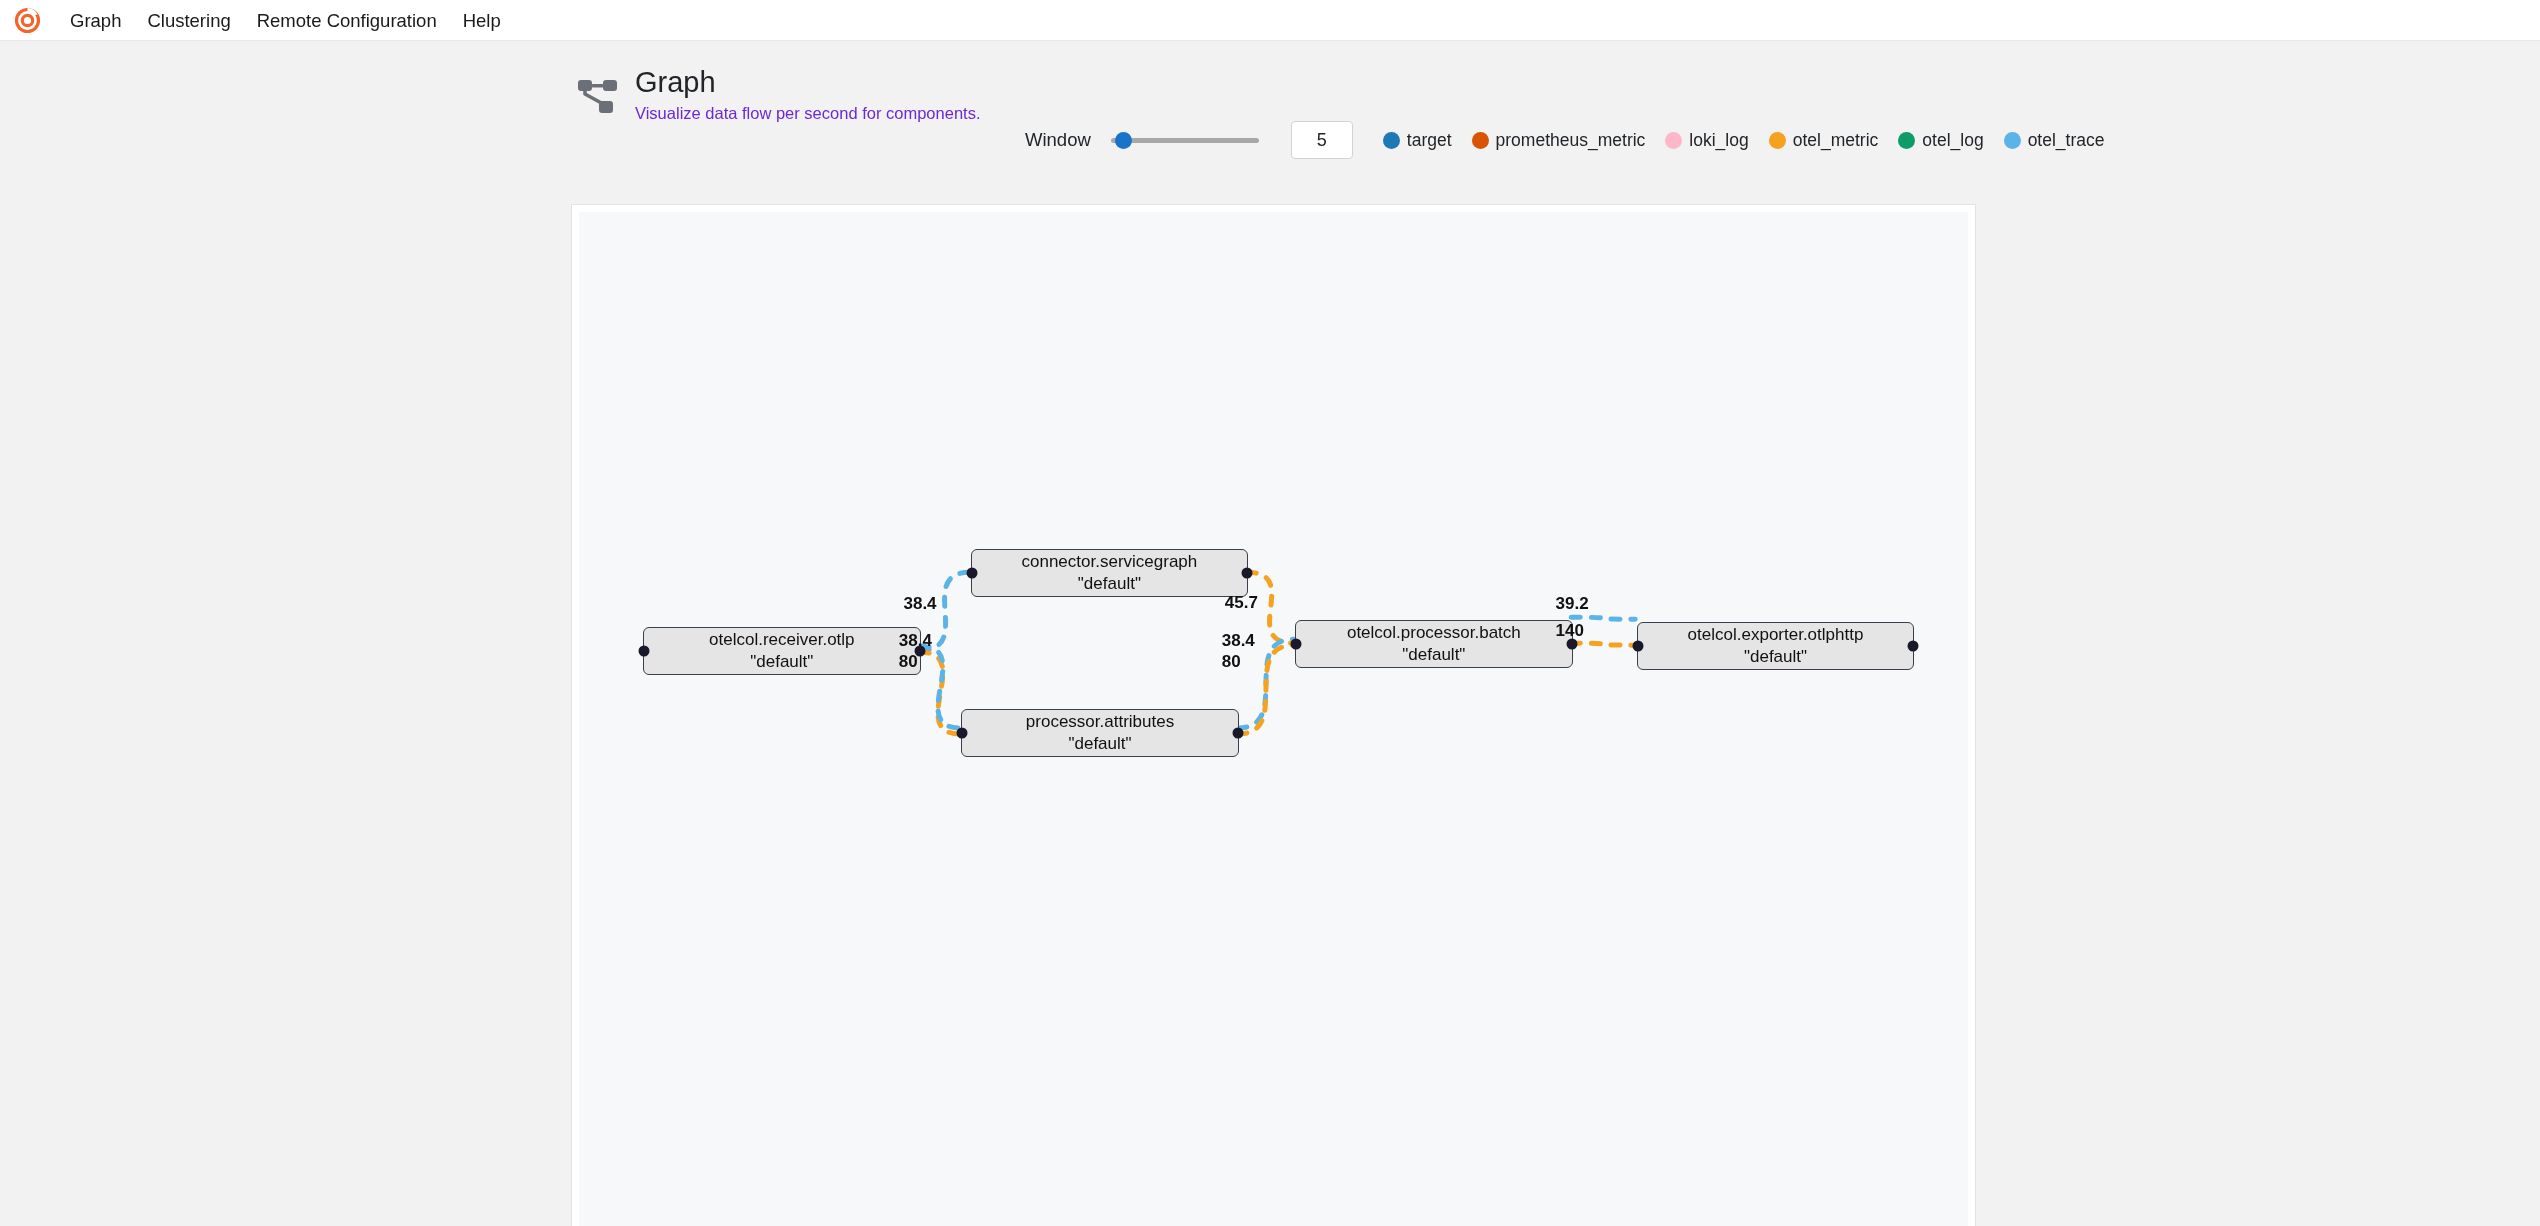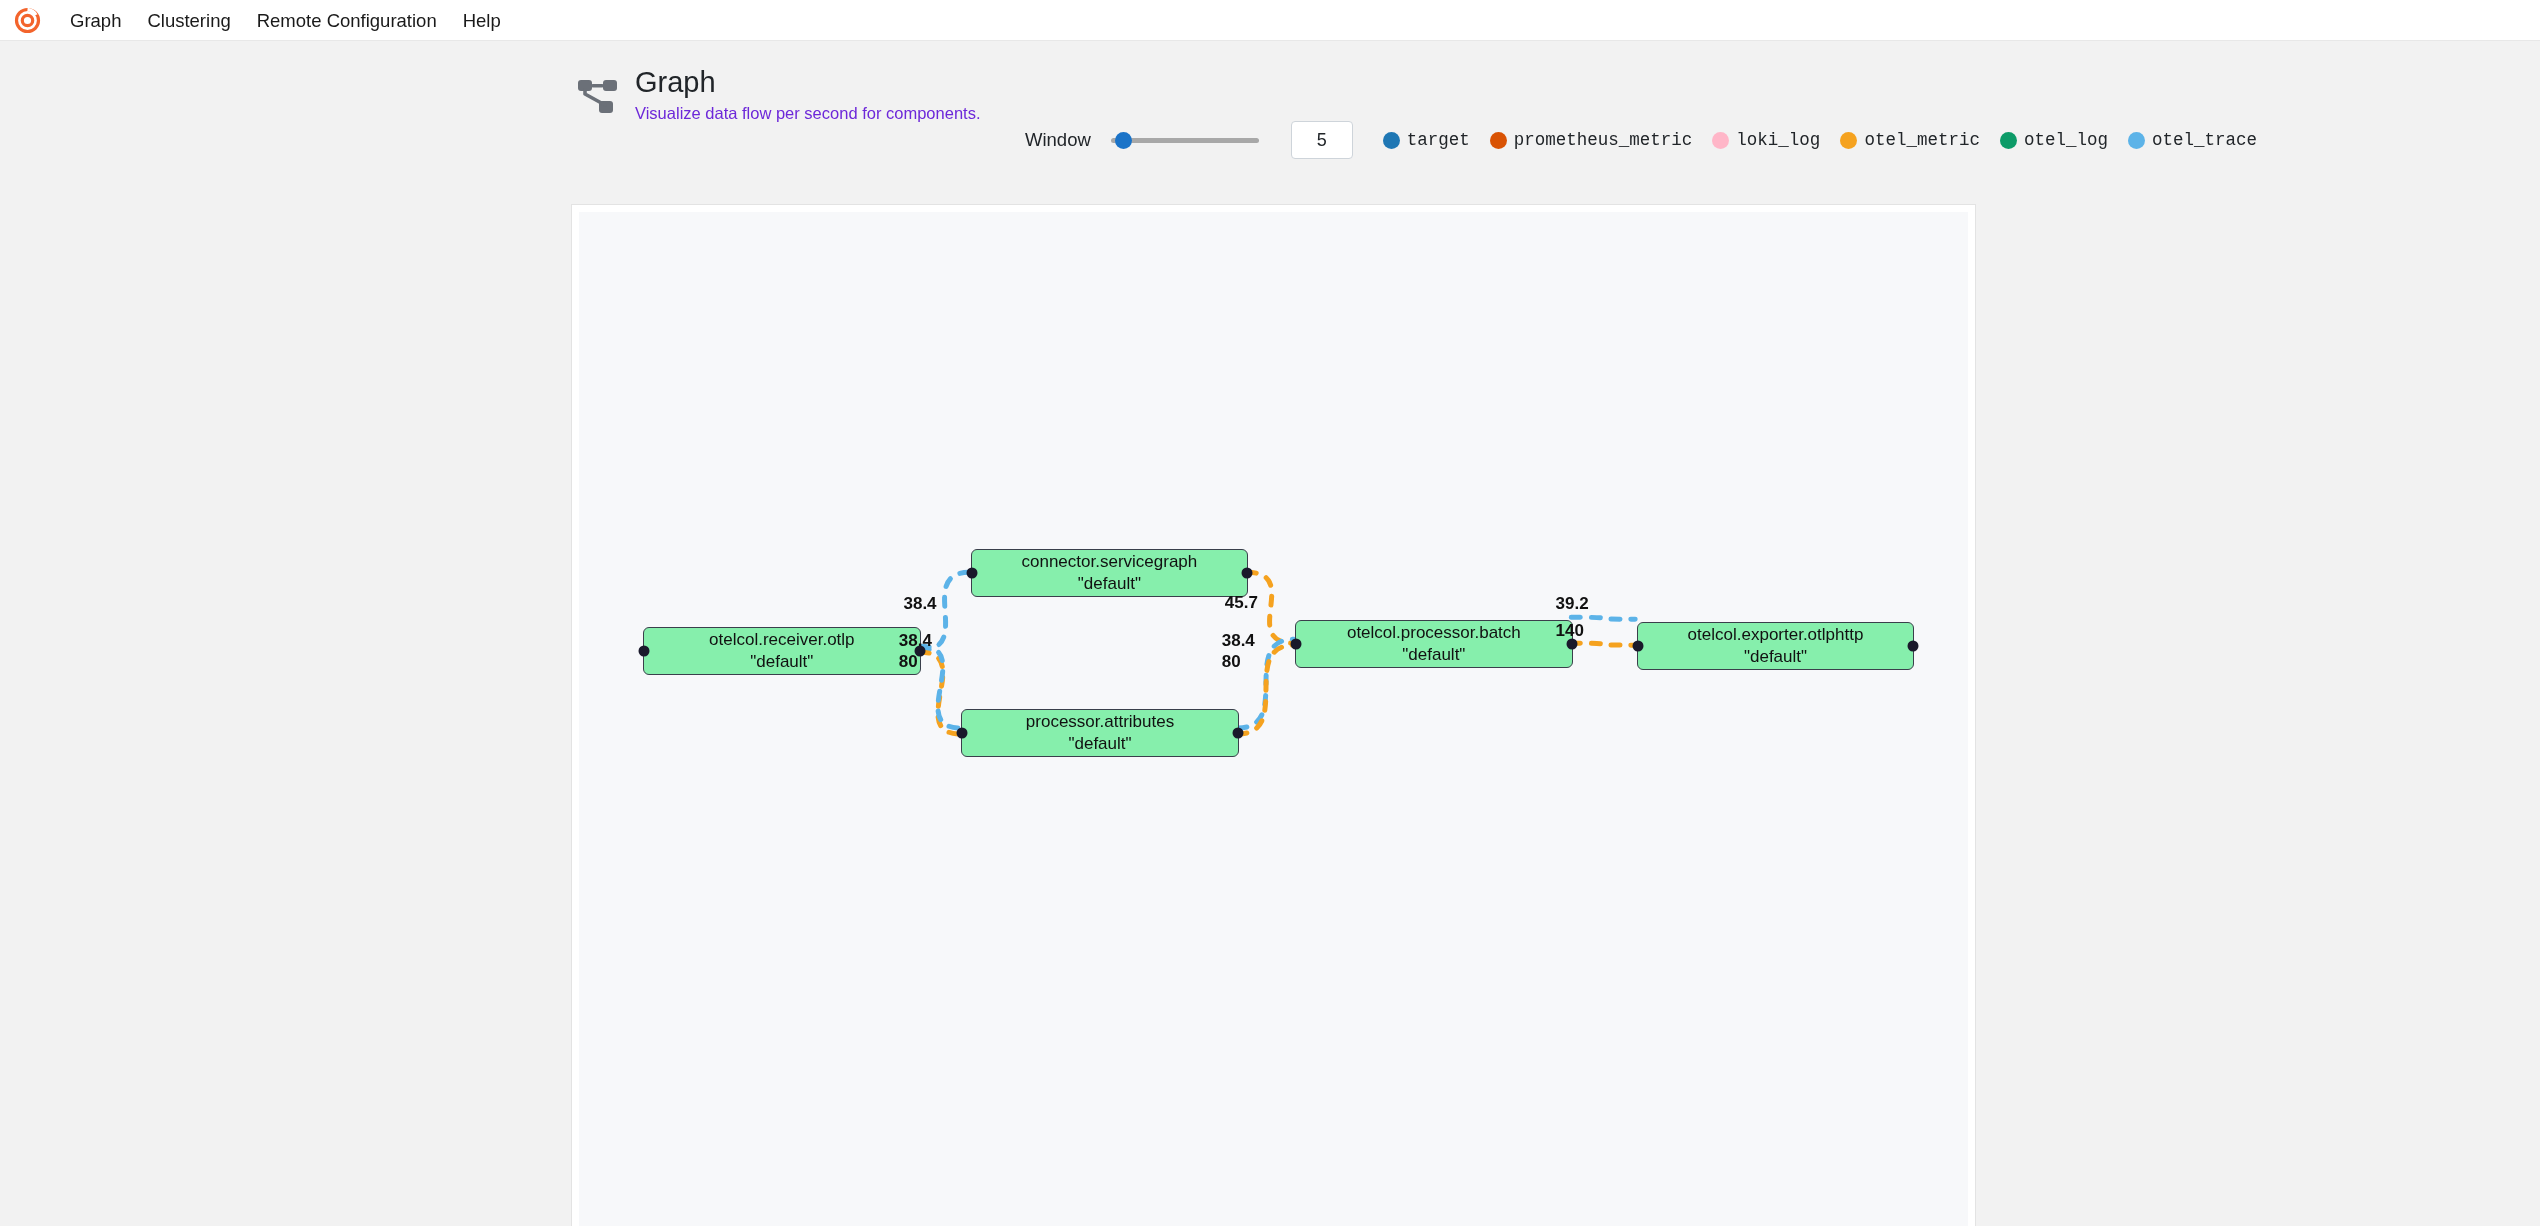--- a/index.html
+++ b/index.html
@@ -127,21 +127,20 @@
     align-items: center;
     margin-left: 22px;
     gap: 0;
   }
   .legend-item {
     display: flex;
     align-items: center;
     gap: 7px;
     margin-right: 20px;
     cursor: pointer;
-    font-family: Liberation Mono, monospace;
   }
   .legend-dot {
     width: 17px; height: 17px;
     border-radius: 50%;
     flex: 0 0 auto;
   }
   .legend-label {
     font-size: 17.5px;
     color: #212529;
     white-space: nowrap;
@@ -177,21 +176,21 @@
     overflow: hidden;
   }
   .flow-svg {
     position: absolute;
     left: 0; top: 0;
     width: 100%; height: 100%;
   }
 
   .node {
     position: absolute;
-    background: #86efac;
+    background: #e5e5e5;
     border: 1.3px solid #3a3f4b;
     border-radius: 6px;
     display: flex;
     align-items: center;
     justify-content: center;
     text-align: center;
     font-size: 17px;
     color: #111111;
     line-height: 1.3;
     cursor: grab;

